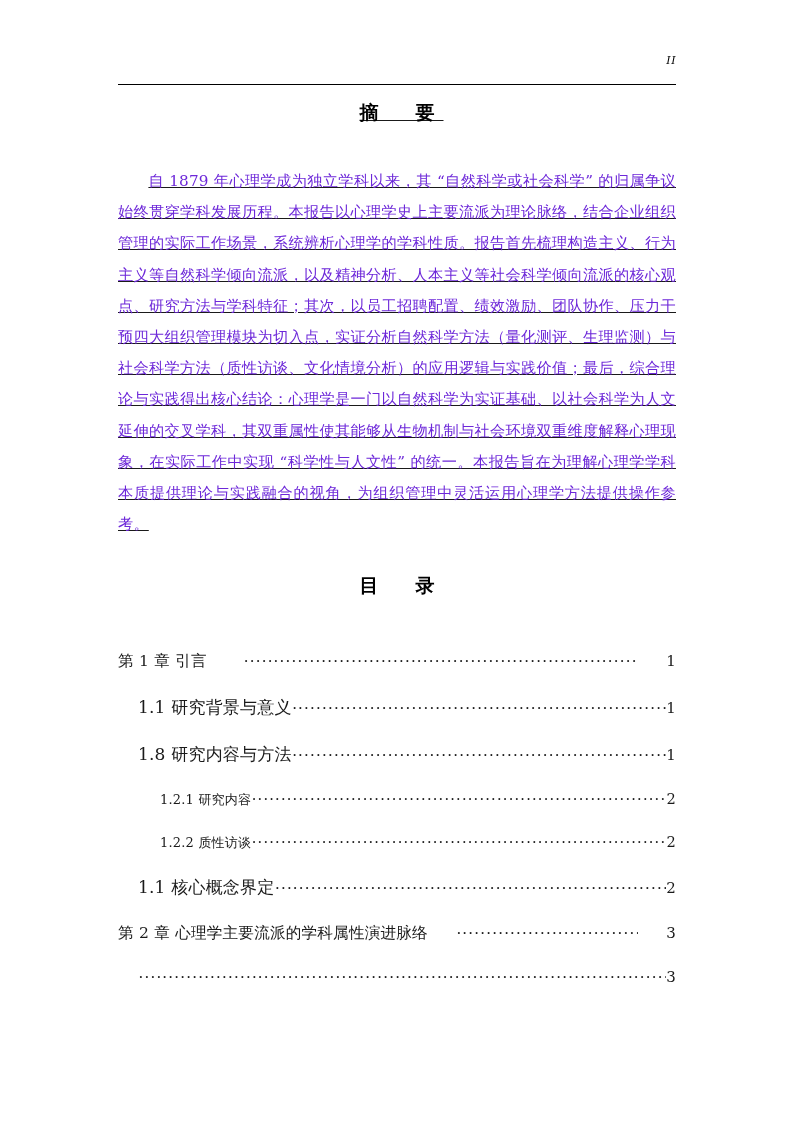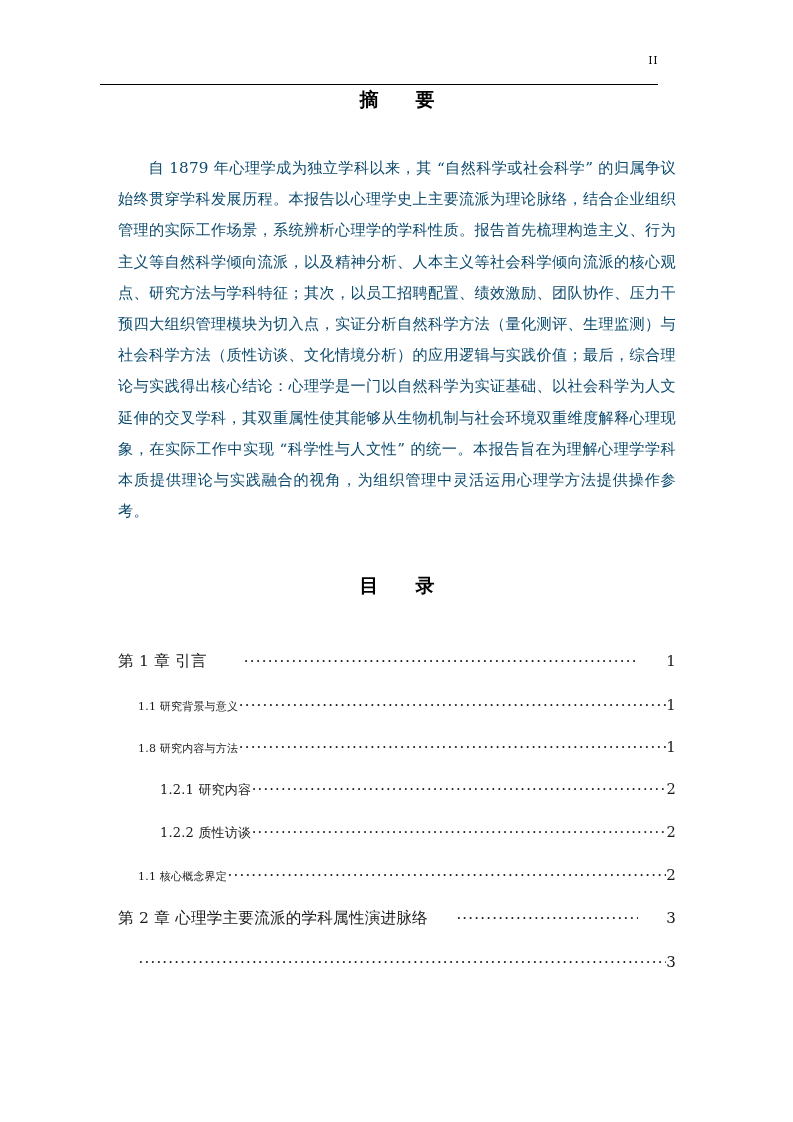--- a/index.html
+++ b/index.html
@@ -20,23 +20,24 @@
     position: absolute;
     left: 0; top: 0;
     width: 793px;
     height: 1122px;
     box-sizing: border-box;
   }
 
   
   .header-zone {
     position: absolute;
-    left: 100px;
+    left: 118px;
     top: 54px;
     width: 558px;
+    font-style: italic;
   }
   .folio {
     text-align: right;
     font-family: "DejaVu Serif", "Liberation Serif", serif;
     font-size: 11px;
     line-height: 14px;
     color: #000000;
     letter-spacing: 0.5px;
   }
   .header-rule {
@@ -54,32 +55,33 @@
     font-size: 19px;
     letter-spacing: 9px;
     color: #000000;
     text-indent: 9px;
   }
 
   
   .abstract-zone {
     position: absolute;
     left: 118px;
-    top: 87px;
-    width: 558px;
+    top: 100px;
+    width: 558px;
+    text-decoration: underline;
   }
   .abstract-body {
     margin-top: 40px;
     font-family: "DejaVu Serif", "Liberation Serif", serif;
     font-size: 15.2px;
     line-height: 31.2px;
     text-align: justify;
     text-justify: inter-ideograph;
     text-indent: 2em;
-    color: #0c4a6e;
+    color: #6d28d9;
     letter-spacing: 0.2px;
   }
 
   
   .toc-zone {
     position: absolute;
     left: 118px;
     top: 565px;
     width: 558px;
     margin-top: 8px;
@@ -123,21 +125,21 @@
   }
   .toc-l2 {
     padding-left: 20px;
     margin-bottom: 24px;
   }
   .toc-l3 {
     padding-left: 42px;
     margin-bottom: 24px;
   }
   .toc-l1 .toc-text { font-size: 15.6px; }
-  .toc-l2 .toc-text { font-size: 11px; }
+  .toc-l2 .toc-text { font-size: 17px; }
   .toc-l3 .toc-text { font-size: 13px; text-align: right; }
   .toc-l3 .toc-leader { font-size: 14.6px; }
   .toc-l3 .toc-page  { font-size: 14.6px; }
 
   
   .toc-gap .toc-leader { padding-left: 9px; }
 </style>
 </head>
 <body>
 

